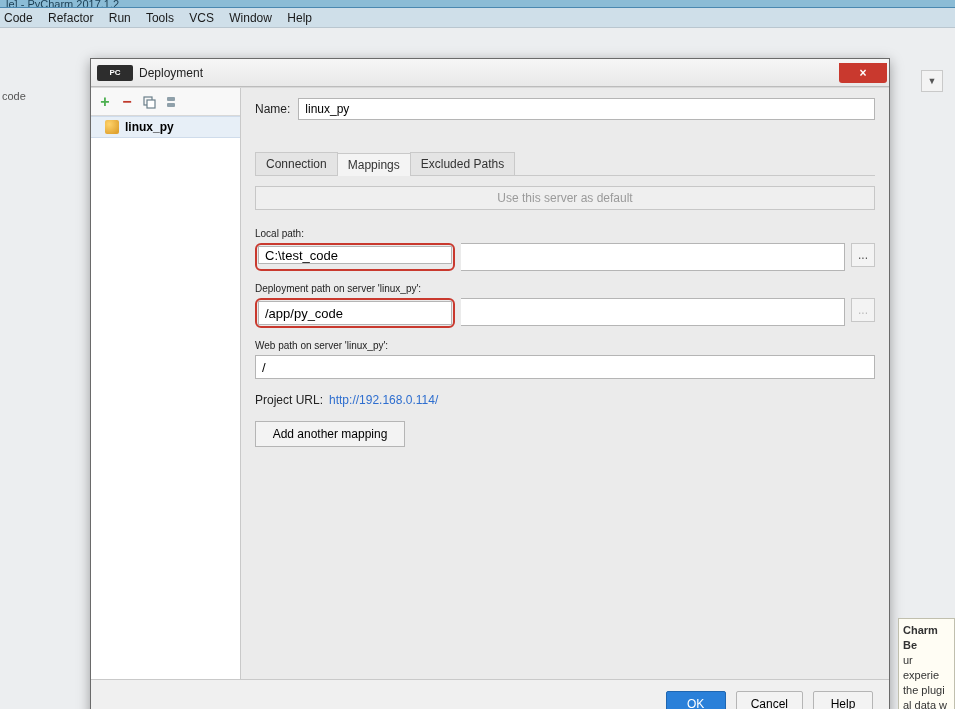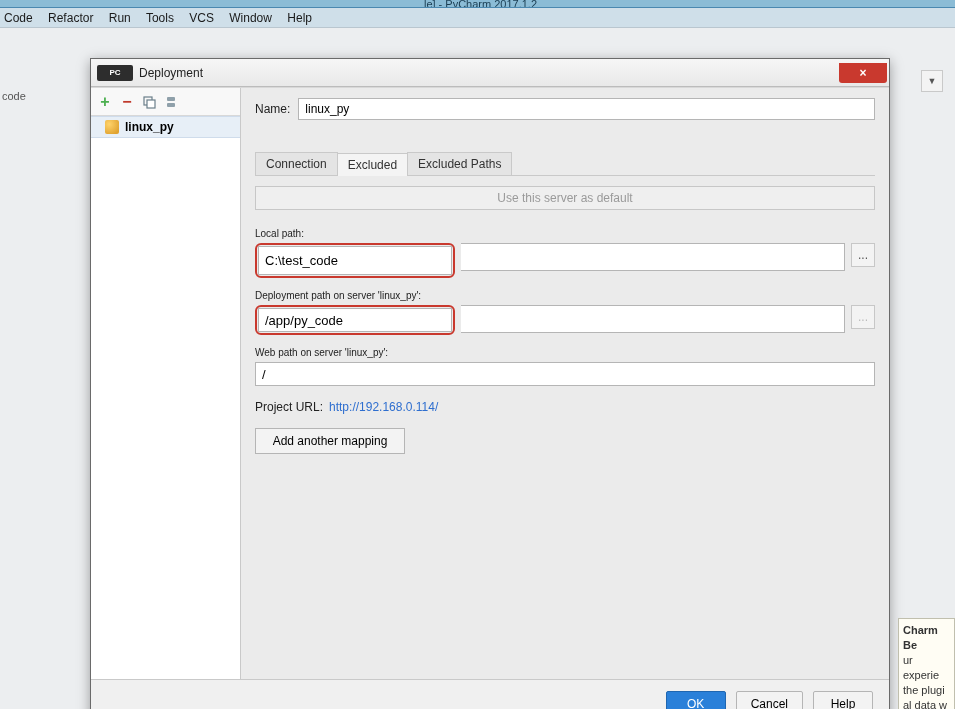--- a/index.html
+++ b/index.html
@@ -8,21 +8,20 @@
   
   .ide-titlebar {
     height: 8px; 
     background: #8bbcd6;
     border-bottom: 1px solid #4a88b0;
     color: #1a3d52;
     font-size: 11px;
     padding-left: 6px;
     line-height: 8px;
     overflow: hidden;
-    text-align: center;
   }
 
   .ide-menubar {
     height: 20px;
     background: #cfdfe9;
     font-size: 12px;
     line-height: 20px;
     padding-left: 4px;
     color: #1a1a1a;
     border-bottom: 1px solid #b9c6cf;
@@ -295,30 +294,30 @@
       </div>
 
       <div class="content-panel">
         <div class="row">
           <span>Name:</span>
           <input class="name-input" type="text" value="linux_py" style="">
         </div>
 
         <div class="tabs">
           <div class="tab">Connection</div>
-          <div class="tab active">Excluded</div>
+          <div class="tab active">Mappings</div>
           <div class="tab">Excluded Paths</div>
         </div>
 
         <button class="use-default" disabled="">Use this server as default</button>
 
         <div class="field-label">Local path:</div>
         <div class="highlight-row">
           <div class="highlight-box">
-            <input type="text" style="width: 100%; height: 29px; border: 1px solid rgb(181, 181, 181); padding: 2px 6px; font-size: 13px;" value="C:\test_code">
+            <input type="text" style="width: 100%; height: 18px; border: 1px solid rgb(181, 181, 181); padding: 2px 6px; font-size: 13px;" value="C:\test_code">
           </div>
           <div class="rest-input"></div>
           <button class="browse">...</button>
         </div>
 
         <div class="field-label">Deployment path on server 'linux_py':</div>
         <div class="highlight-row">
           <div class="highlight-box">
             <input type="text" style="width: 100%; height: 24px; border: 1px solid rgb(181, 181, 181); padding: 2px 6px; font-size: 13px;" value="/app/py_code">
           </div>

